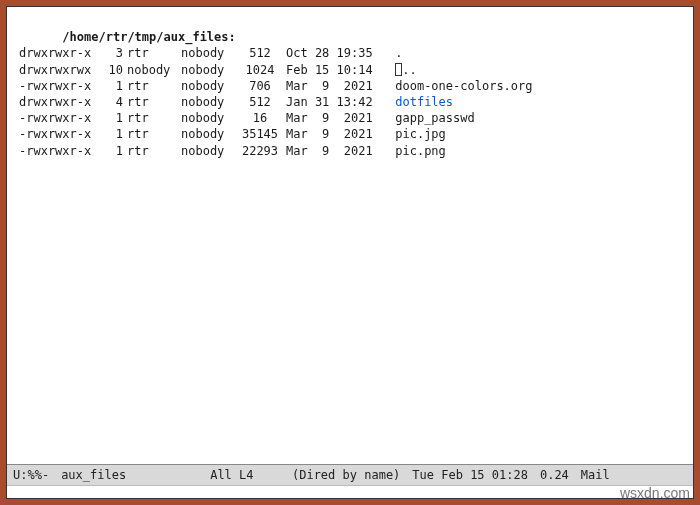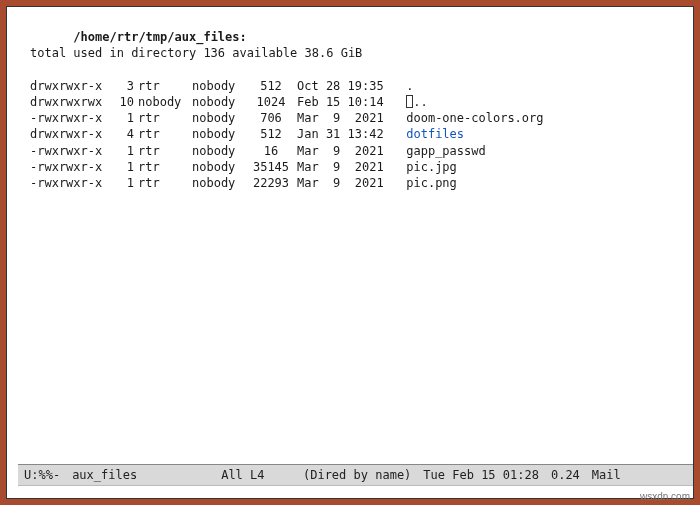--- a/index.html
+++ b/index.html
@@ -19,21 +19,20 @@
     position: relative;
   }
   .window {
     width: 100%;
     height: 100%;
     background: #ffffff;
     border: 1px solid #333;
     box-sizing: border-box;
     display: flex;
     flex-direction: column;
-    padding-left: 11px;
   }
   .buffer {
     flex: 1;
     padding: 6px 8px 0 12px;
     color: #1a1a1a;
     white-space: pre;
     overflow: hidden;
   }
   .header-line { font-weight: bold; }
   .row { display: block; }
@@ -68,35 +67,34 @@
   .modeline .buf { font-weight: normal; }
   .minibuf {
     background: #fff;
     height: 12px;
     border-top: 1px solid #bbb;
   }
   .watermark {
     position: absolute;
     right: 10px;
     bottom: 2px;
-    font-size: 10px;
+    font-size: 14px;
     color: #777;
     font-family: sans-serif;
   }
 </style>
 </head>
 <body>
 
 <div class="frame">
 
   <div class="window">
 
     <div class="buffer">
       <span class="header-line">/home/rtr/tmp/aux_files:</span>
-<span class="row">total used in directory 136 available 38.6 GiB</span>
 <div id="listing"><span class="row"><span class="perms">drwxrwxr-x</span><span class="nlink">3</span><span class="owner">rtr</span><span class="group">nobody</span><span class="size">512</span><span class="date">Oct 28 19:35</span> <span class="name">.</span></span><span class="row"><span class="perms">drwxrwxrwx</span><span class="nlink">10</span><span class="owner">nobody</span><span class="group">nobody</span><span class="size">1024</span><span class="date">Feb 15 10:14</span> <span class="cursor-box"></span><span class="name">..</span></span><span class="row"><span class="perms">-rwxrwxr-x</span><span class="nlink">1</span><span class="owner">rtr</span><span class="group">nobody</span><span class="size">706</span><span class="date">Mar  9  2021</span> <span class="name">doom-one-colors.org</span></span><span class="row"><span class="perms">drwxrwxr-x</span><span class="nlink">4</span><span class="owner">rtr</span><span class="group">nobody</span><span class="size">512</span><span class="date">Jan 31 13:42</span> <span class="name dir-link">dotfiles</span></span><span class="row"><span class="perms">-rwxrwxr-x</span><span class="nlink">1</span><span class="owner">rtr</span><span class="group">nobody</span><span class="size">16</span><span class="date">Mar  9  2021</span> <span class="name">gapp_passwd</span></span><span class="row"><span class="perms">-rwxrwxr-x</span><span class="nlink">1</span><span class="owner">rtr</span><span class="group">nobody</span><span class="size">35145</span><span class="date">Mar  9  2021</span> <span class="name">pic.jpg</span></span><span class="row"><span class="perms">-rwxrwxr-x</span><span class="nlink">1</span><span class="owner">rtr</span><span class="group">nobody</span><span class="size">22293</span><span class="date">Mar  9  2021</span> <span class="name">pic.png</span></span></div>
     </div>
 
     <div class="modeline">
       <span>U:%%-</span>
       <span class="buf">aux_files</span>
       <span style="flex:0 0 60px"></span>
       <span>All L4</span>
       <span>  </span>
       <span>(Dired by name)</span>

